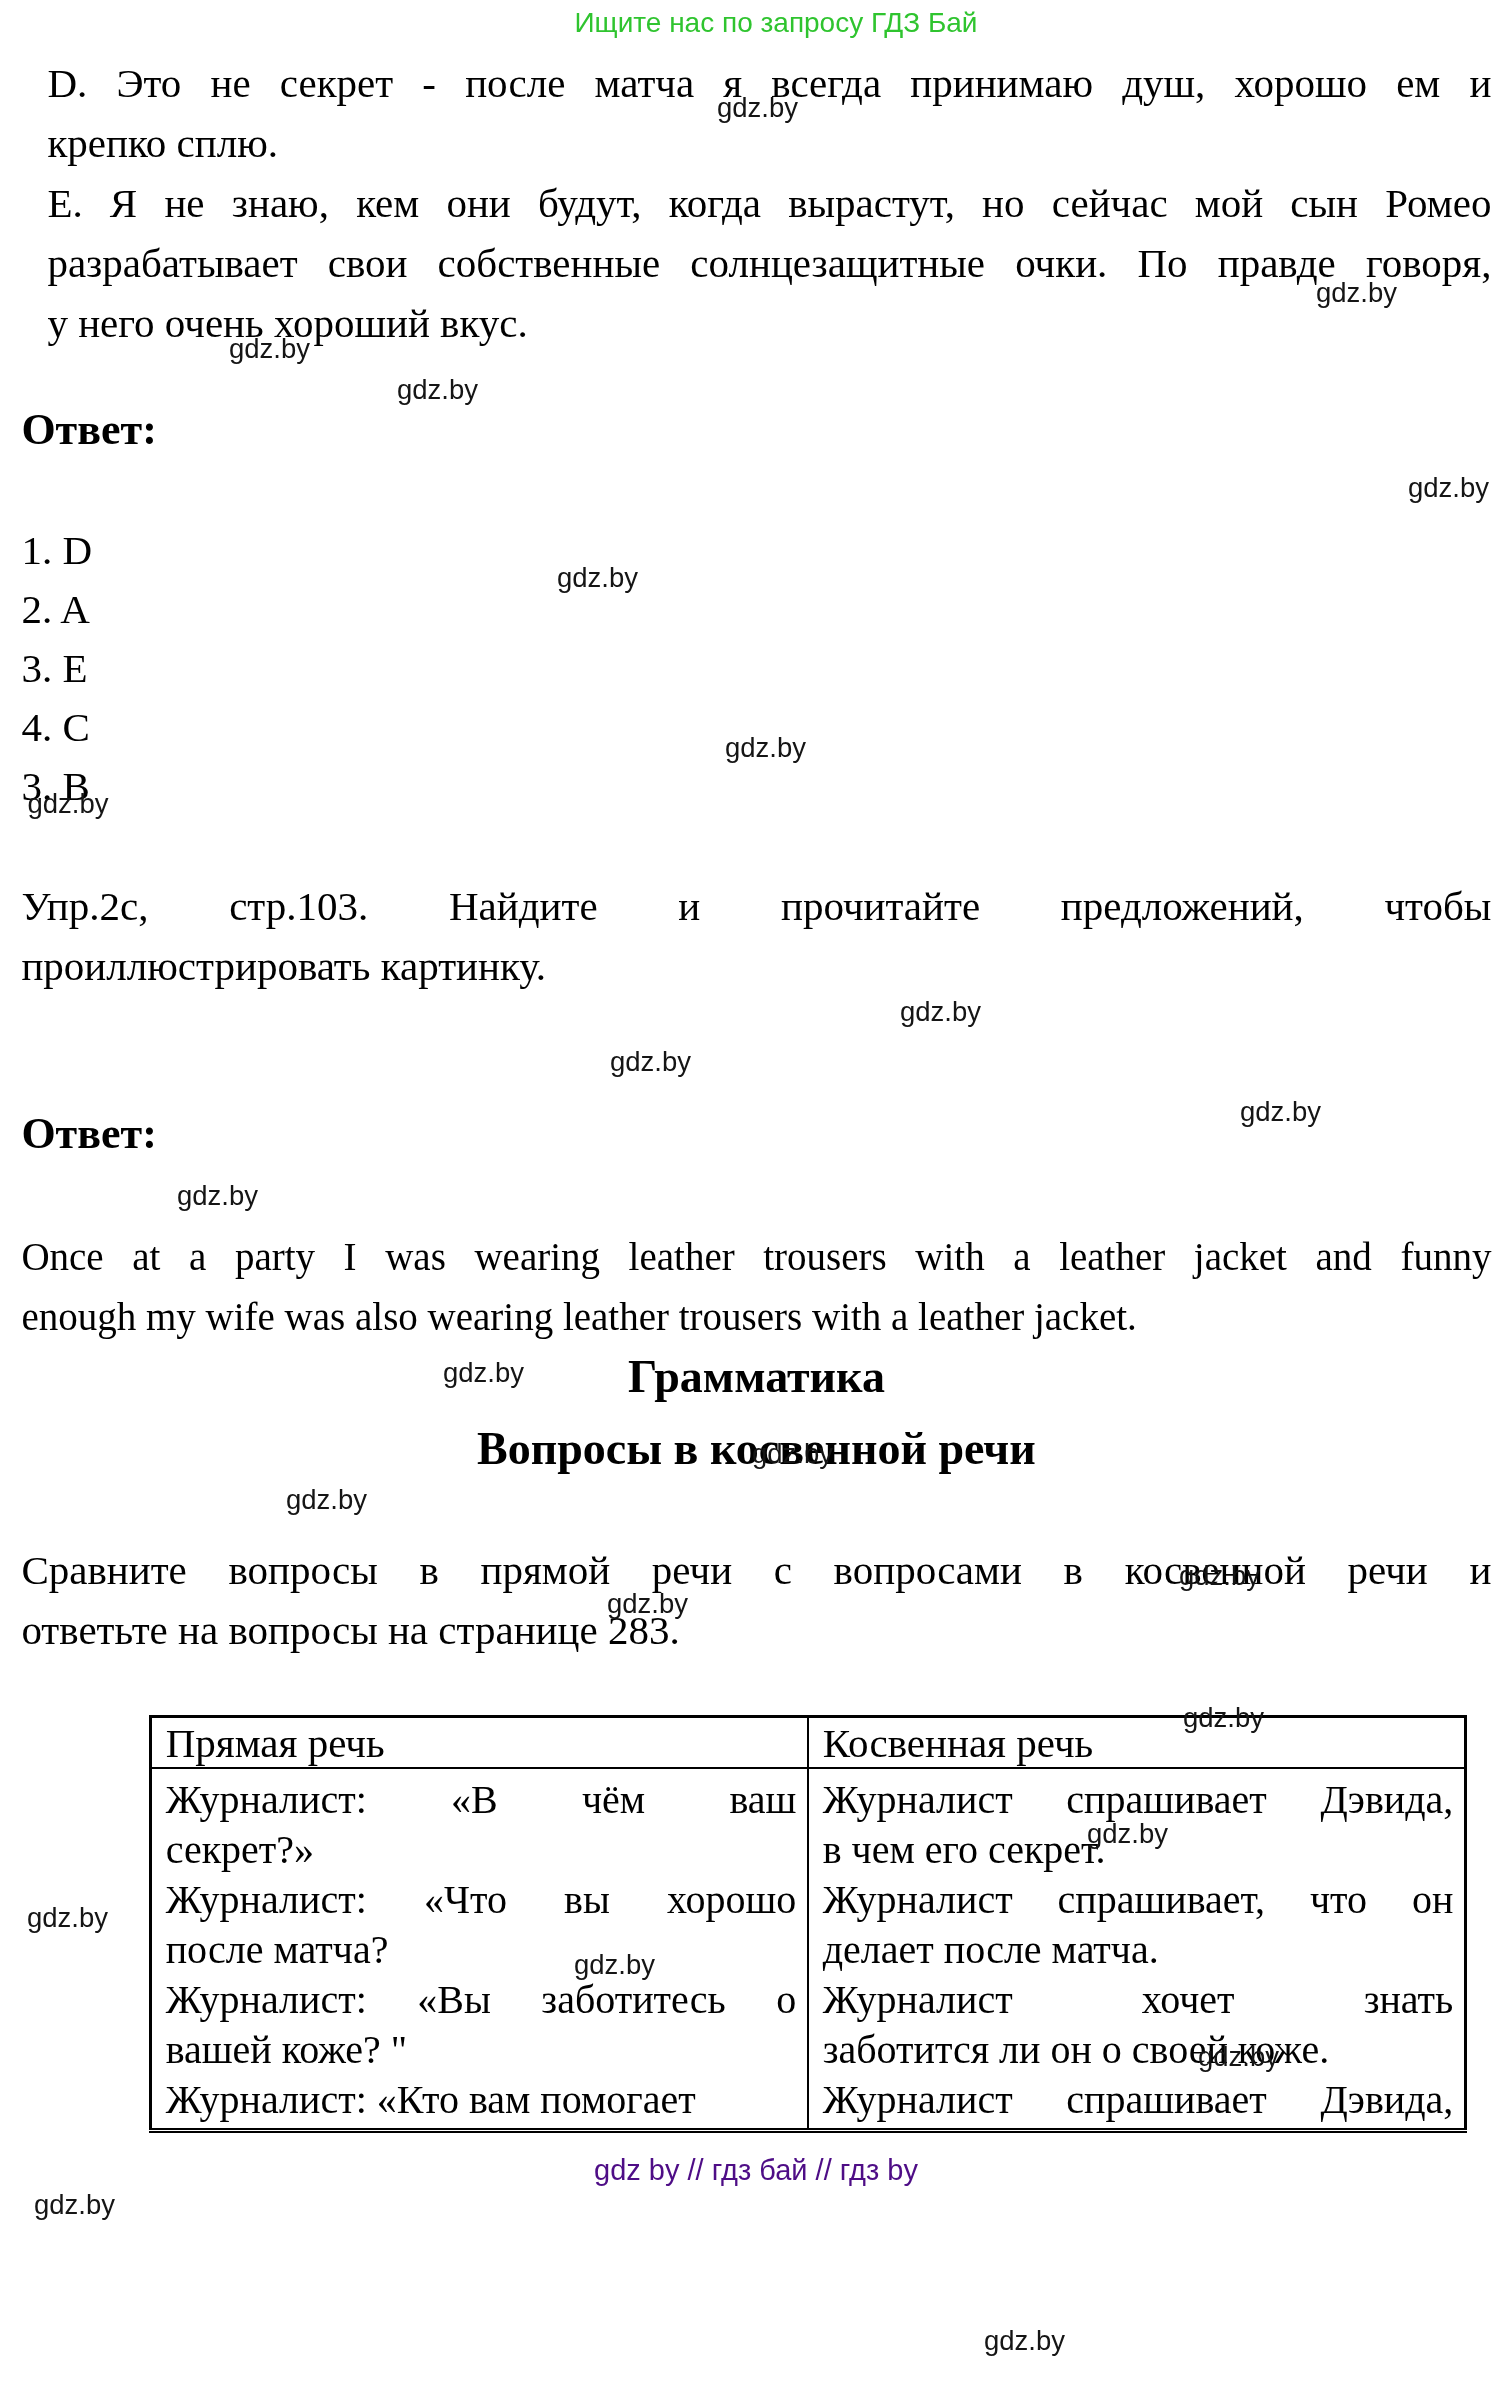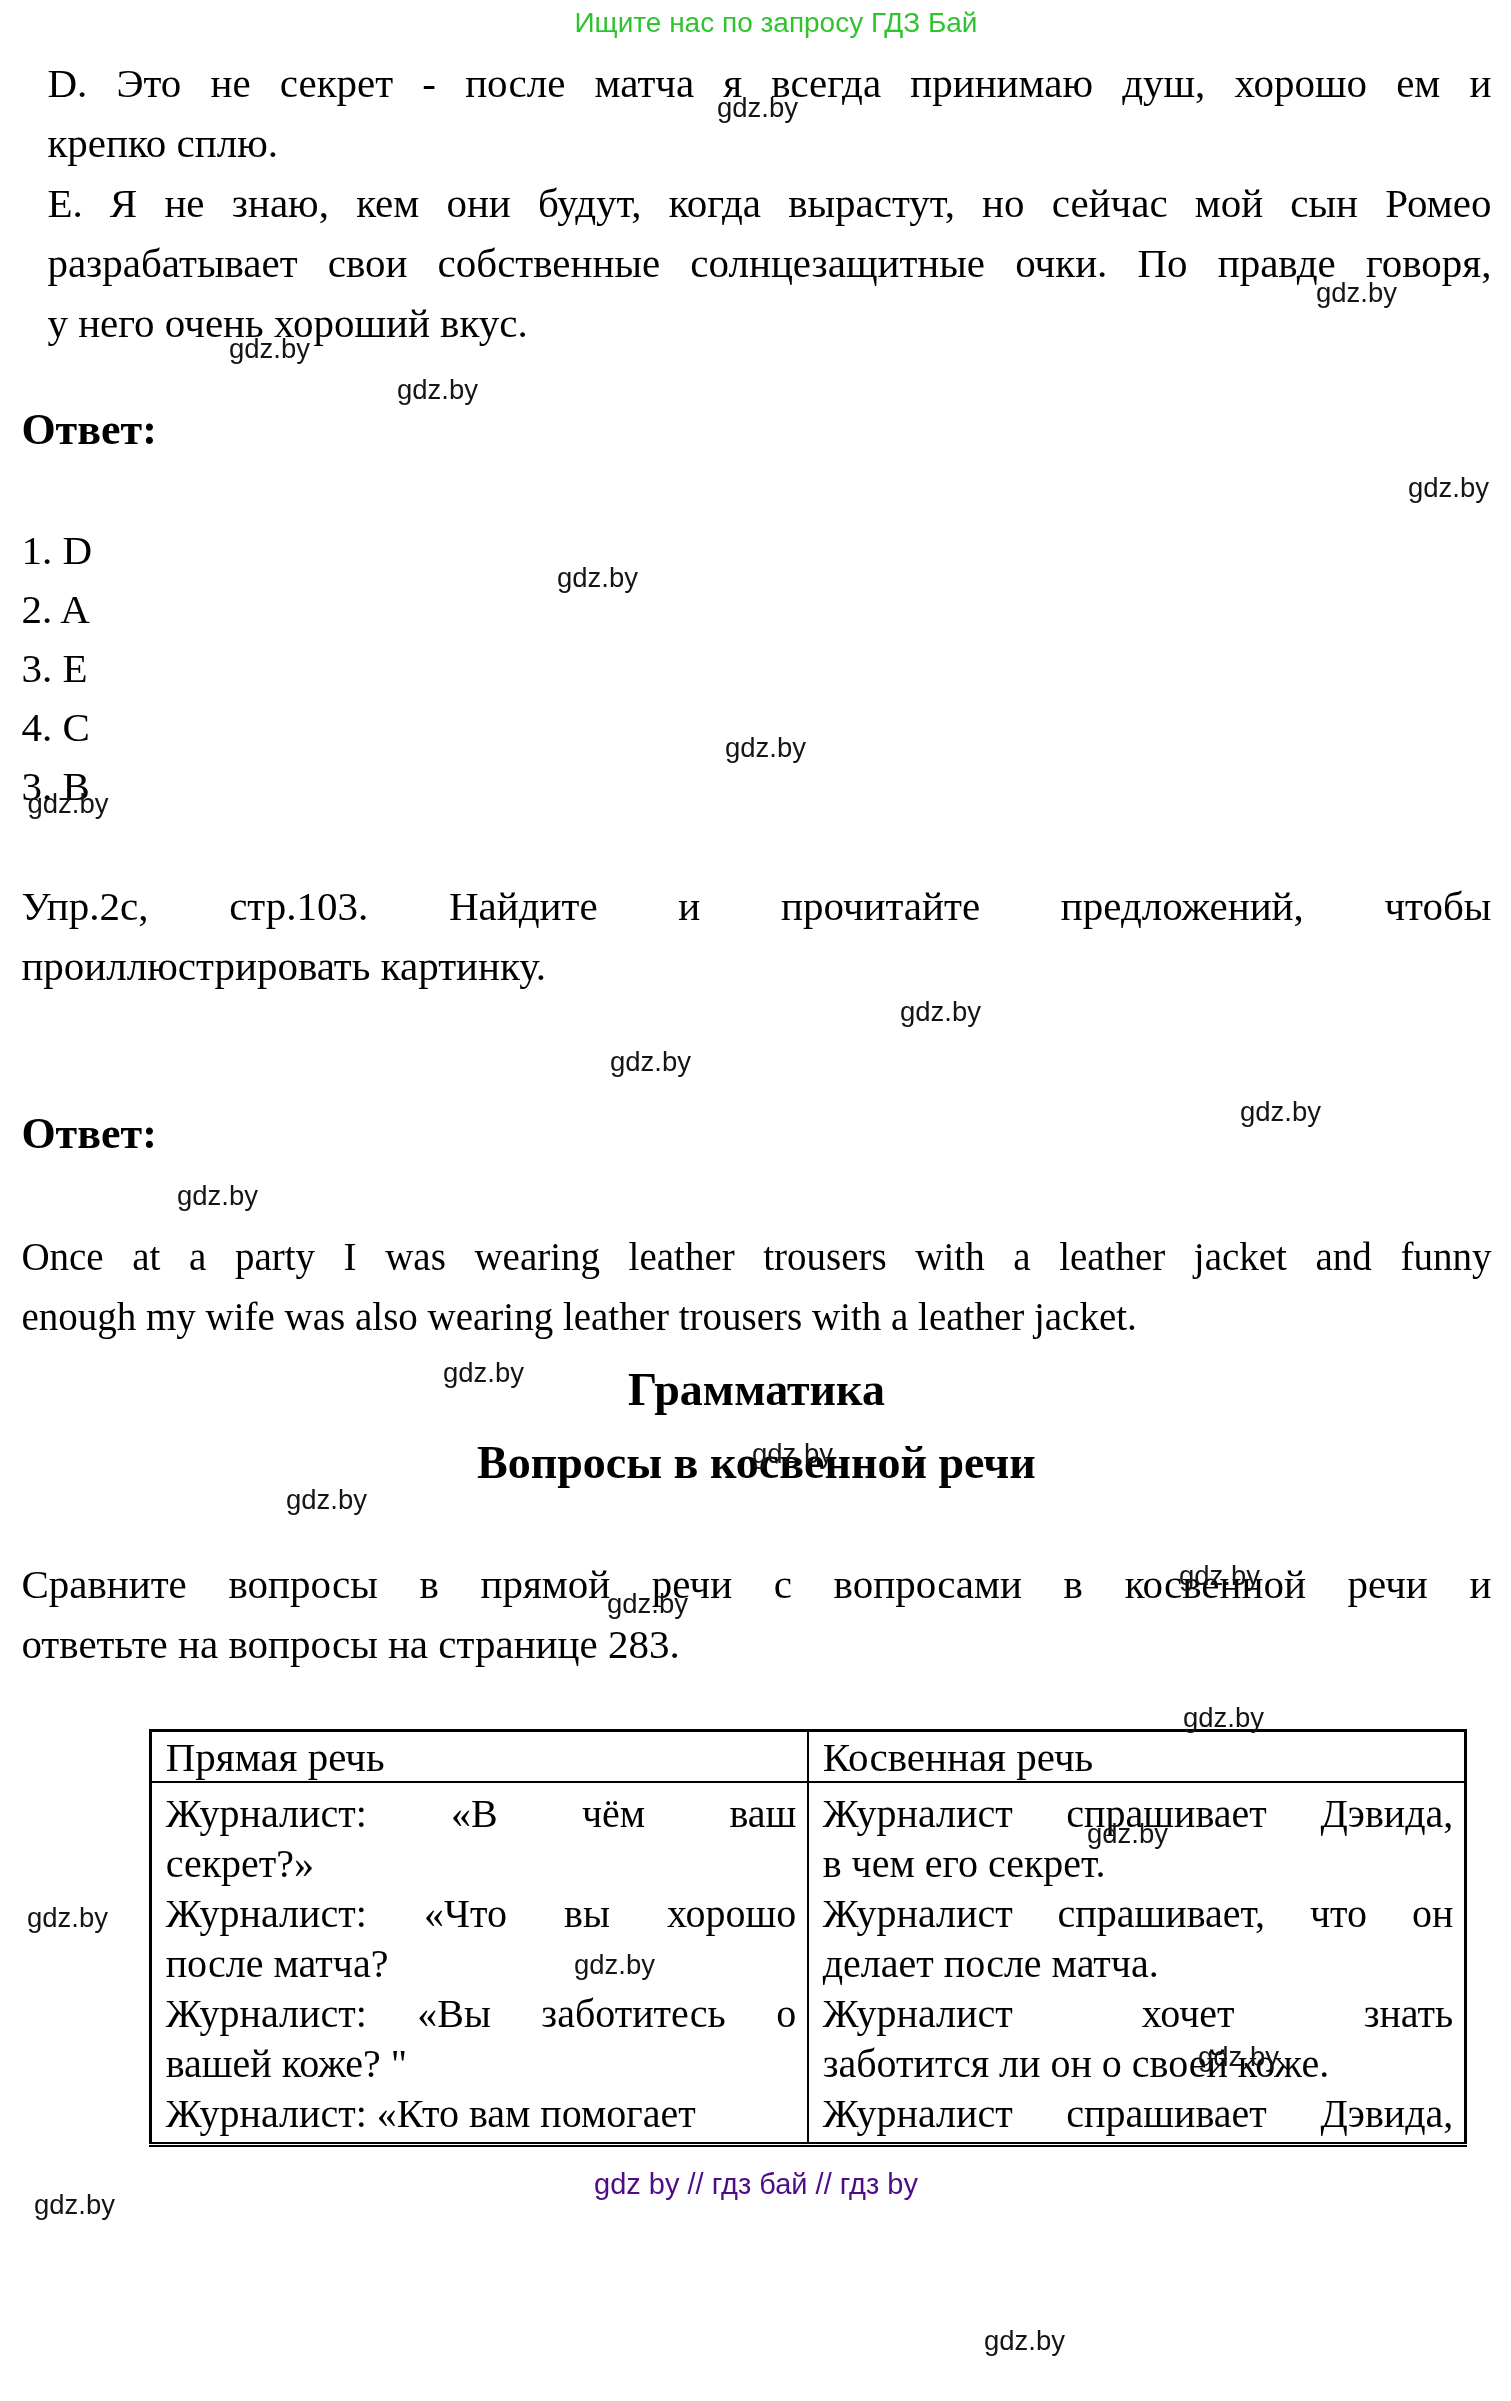--- a/index.html
+++ b/index.html
@@ -129,21 +129,21 @@
     <div class="line">проиллюстрировать картинку.</div>
   </section>
 
   <div class="bold-label otvet2">Ответ:</div>
 
   <section class="p4">
     <div class="line en jl">Once at a party I was wearing leather trousers with a leather jacket and funny</div>
     <div class="line en">enough my wife was also wearing leather trousers with a leather jacket.</div>
   </section>
 
-  <h1 class="center-heading gram" style="margin:13px;">Грамматика</h1>
+  <h1 class="center-heading gram" style="margin:0;">Грамматика</h1>
   <h1 class="center-heading vopros" style="margin:12px;">Вопросы в косвенной речи</h1>
 
   <section class="p5">
     <div class="line jl">Сравните вопросы в прямой речи с вопросами в косвенной речи и</div>
     <div class="line">ответьте на вопросы на странице 283.</div>
   </section>
 
 </main>
 
 <table class="cmp">

